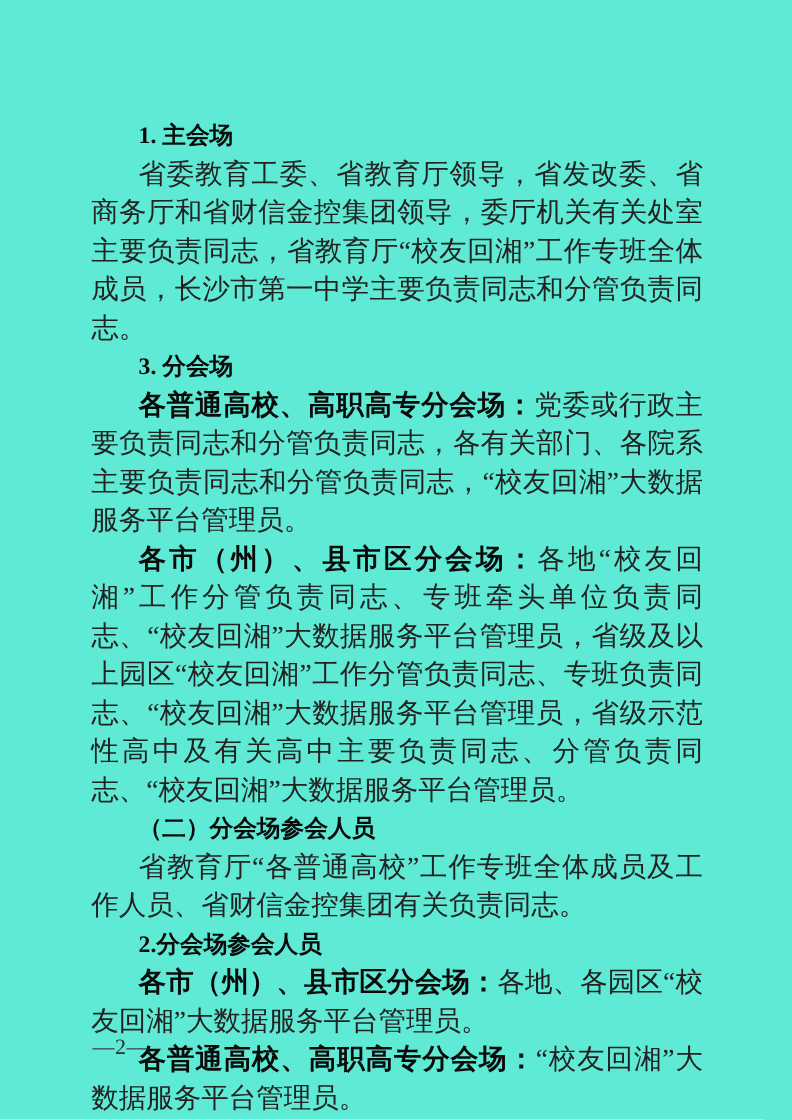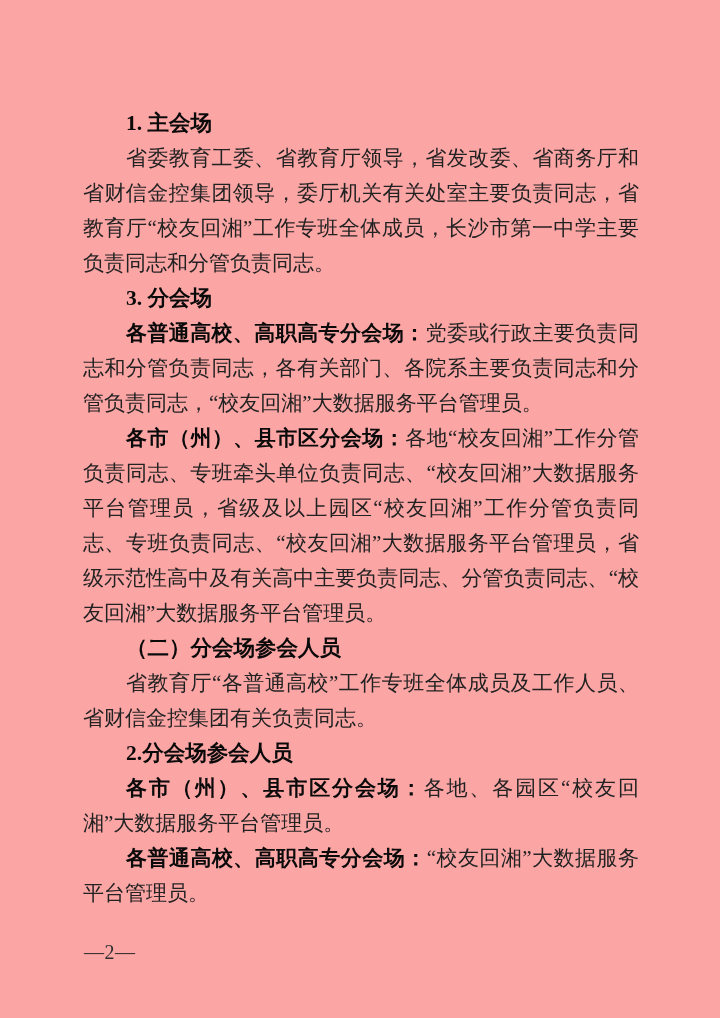--- a/index.html
+++ b/index.html
@@ -9,32 +9,32 @@
   }
   body {
     width: 720px;
     height: 1018px;
     font-family: "Liberation Serif", "DejaVu Serif", serif;
   }
   .page {
     position: relative;
     width: 720px;
     height: 1018px;
-    background: #fca5a5;
+    background: #5eead4;
     overflow: hidden;
   }
   .content {
     position: absolute;
     left: 83px;
     top: 106px;
     width: 556px;
   }
   .block {
     margin: 0;
-    font-size: 21px;
+    font-size: 25px;
     line-height: 35px;
     color: #222222;
     text-align: justify;
     text-indent: 43px;
   }
   .heading {
     font-weight: bold;
     color: #0a0a0a;
     font-size: 21.5px;
   }

